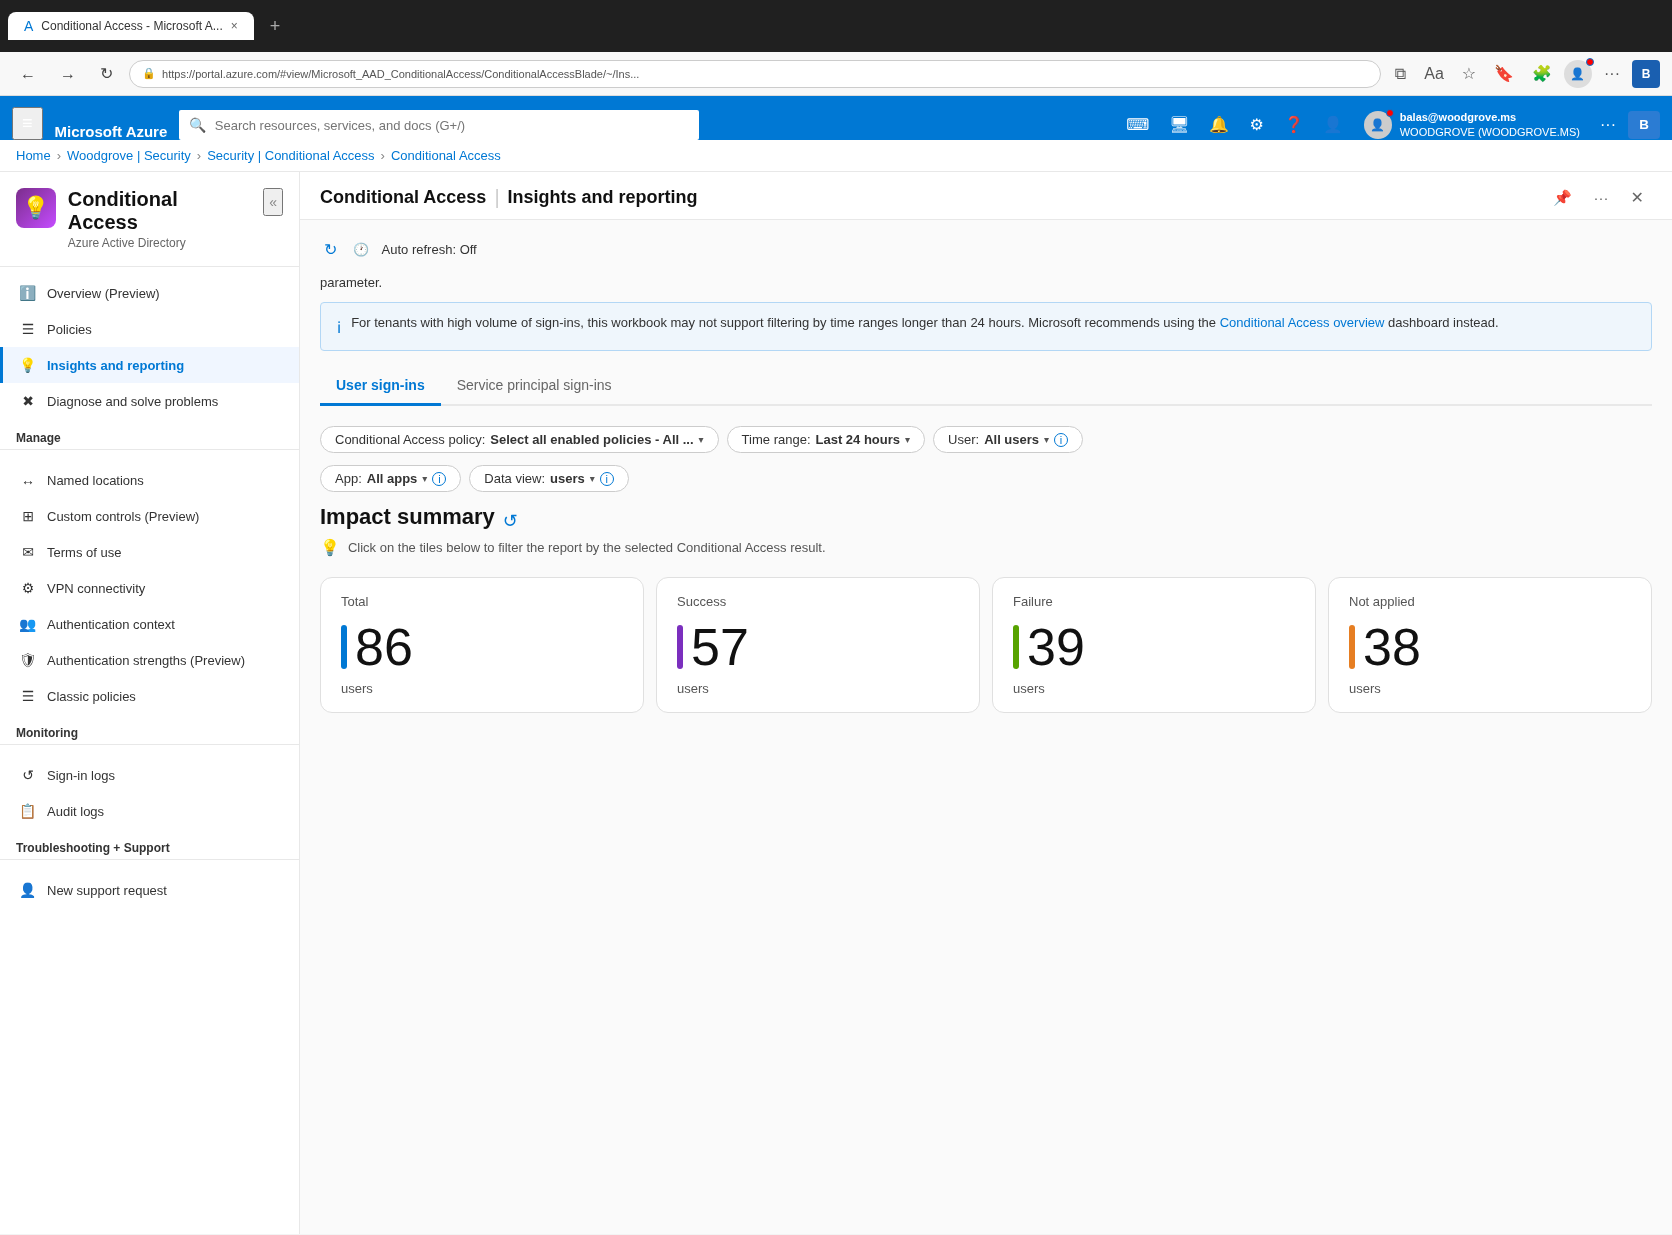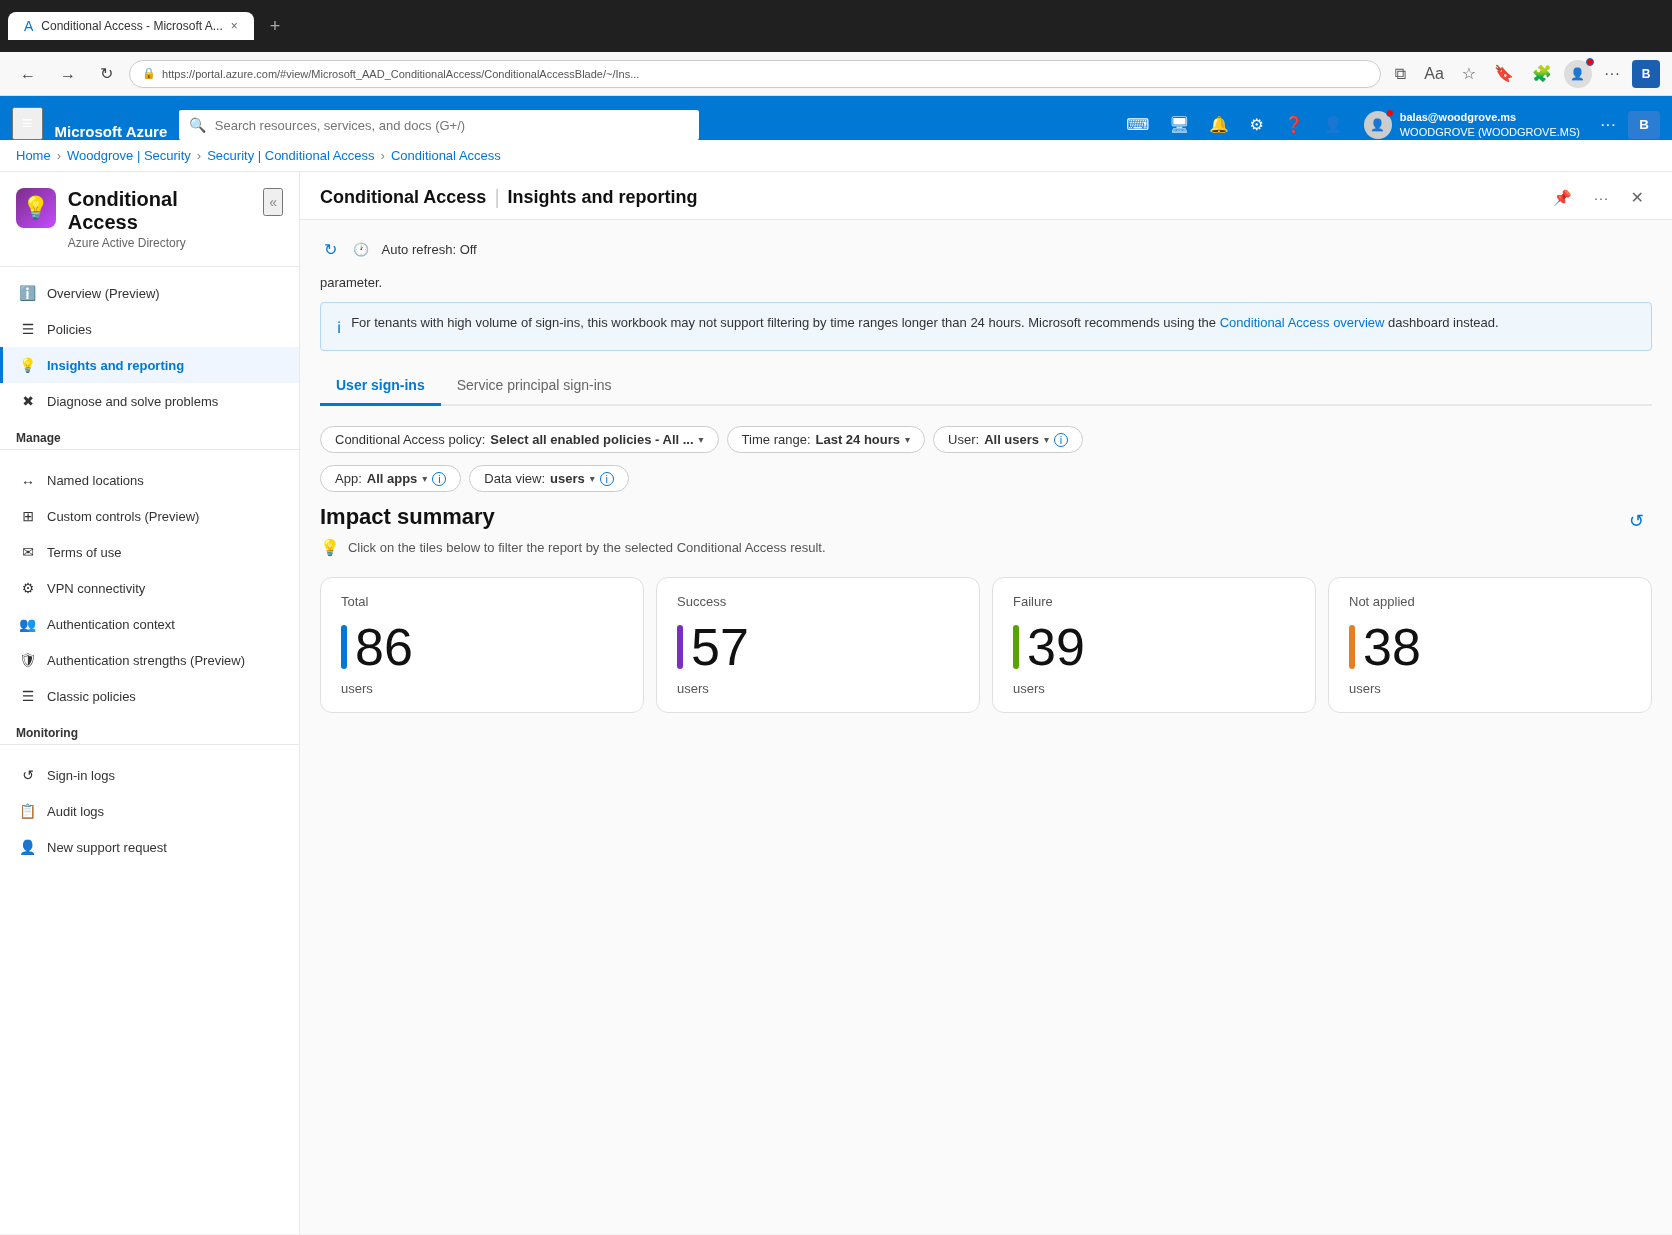--- a/index.html
+++ b/index.html
@@ -246,20 +246,21 @@
 
       <div class="nav-item">
         <span class="nav-icon">↺</span>
         <span>Sign-in logs</span>
       </div>
       <div class="nav-item">
         <span class="nav-icon">📋</span>
         <span>Audit logs</span>
       </div>
 
+      <div class="nav-section-label">Troubleshooting + Support</div>
 
       <div class="nav-item">
         <span class="nav-icon">👤</span>
         <span>New support request</span>
       </div>
     </div>
   </div>
 
   <div class="content">
 
@@ -326,21 +327,21 @@
         </button>
         <button class="filter-pill">
           <span>Data view: </span>
           <span class="filter-bold">users</span>
           <span class="chevron">▾</span>
           <span class="info-i">i</span>
         </button>
       </div>
 
       <div style="position:relative;margin-top:12px;">
-        <div style="display:flex;align-items:center;justify-content:space-between;">
+        <div style="display:flex;align-items:center;">
           <h2 class="impact-title">Impact summary</h2>
           <button style="background:none;border:none;cursor:pointer;color:#0078d4;font-size:18px;padding:4px 8px;">↺</button>
         </div>
         <div class="impact-hint">
           <span class="hint-icon">💡</span>
           <span>Click on the tiles below to filter the report by the selected Conditional Access result.</span>
         </div>
 
         <div class="tiles-row">
 

